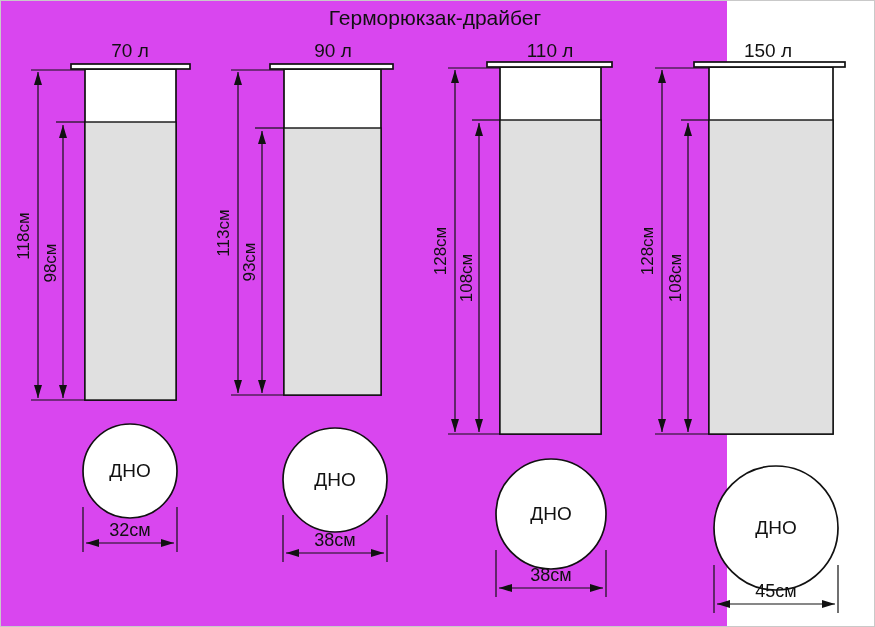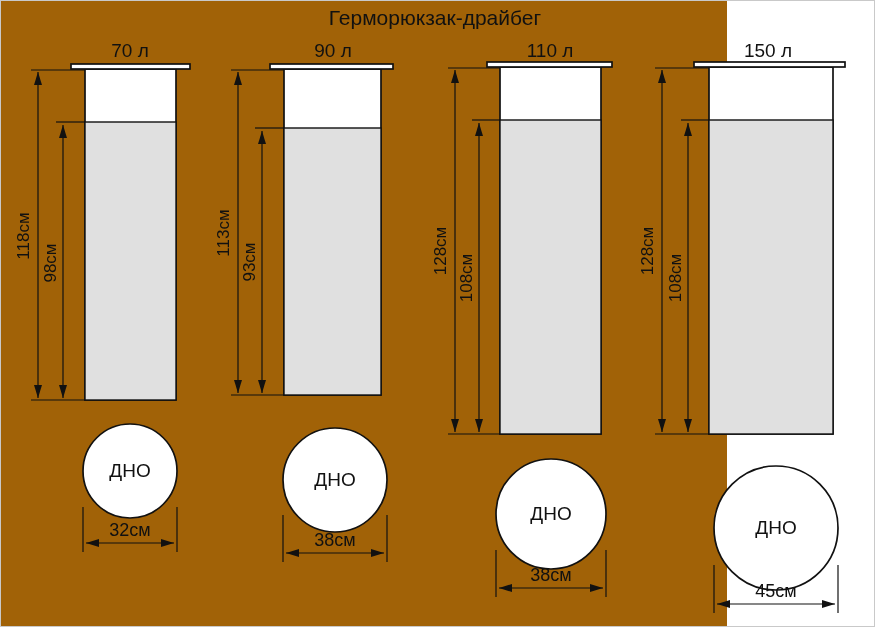--- a/index.html
+++ b/index.html
@@ -1,16 +1,16 @@
 <!DOCTYPE html>
 <html><head>
 <meta charset="utf-8">
 <style>
   html,body{margin:0;padding:0;background:#ffffff;}
-  .wrap{width:727px;height:627px;position:relative;background:#a16207;}
+  .wrap{width:727px;height:627px;position:relative;background:#d946ef;}
   svg{display:block;}
   svg text{font-family:"Liberation Sans","DejaVu Sans",sans-serif;fill:#111111;}
   .t-title{font-size:21px;}
   .t-vol{font-size:19px;}
   .t-dim{font-size:17px;}
   .t-dno{font-size:19px;}
   .t-diam{font-size:18px;}
   .shape{fill:#ffffff;stroke:#111111;stroke-width:1.7;}
   .grayrect{stroke:#111111;stroke-width:1.4;}
   .dim{stroke:#111111;stroke-width:1.2;fill:none;}

